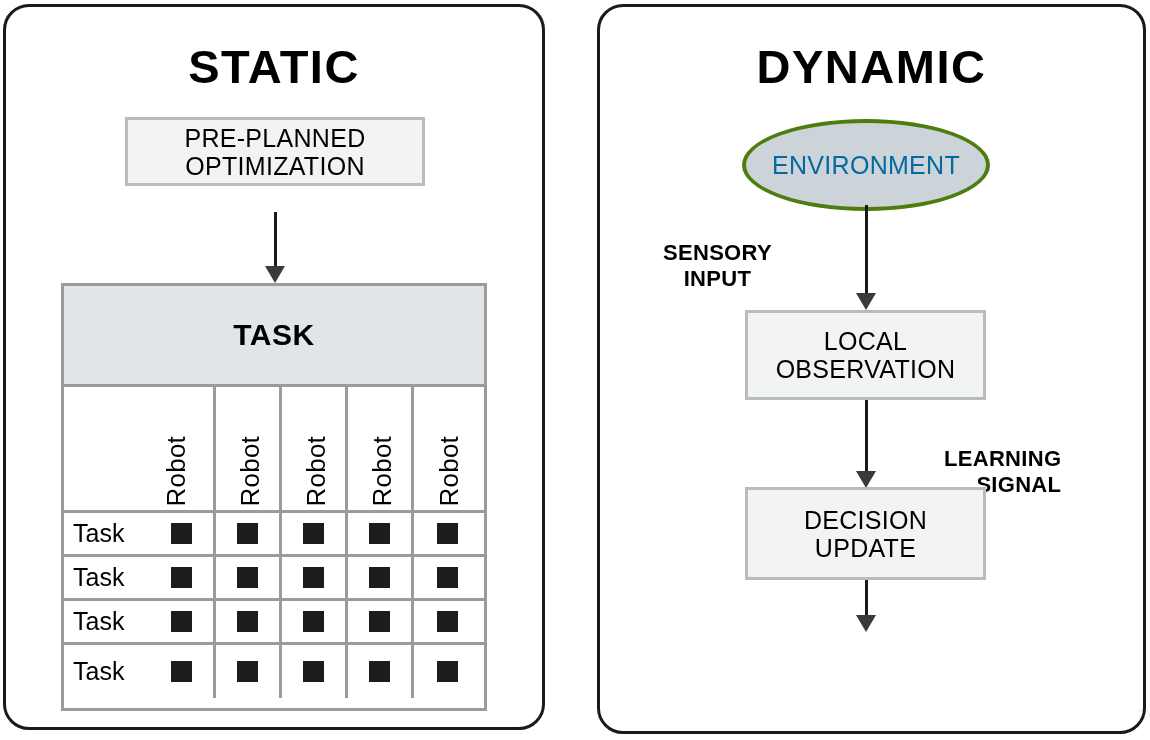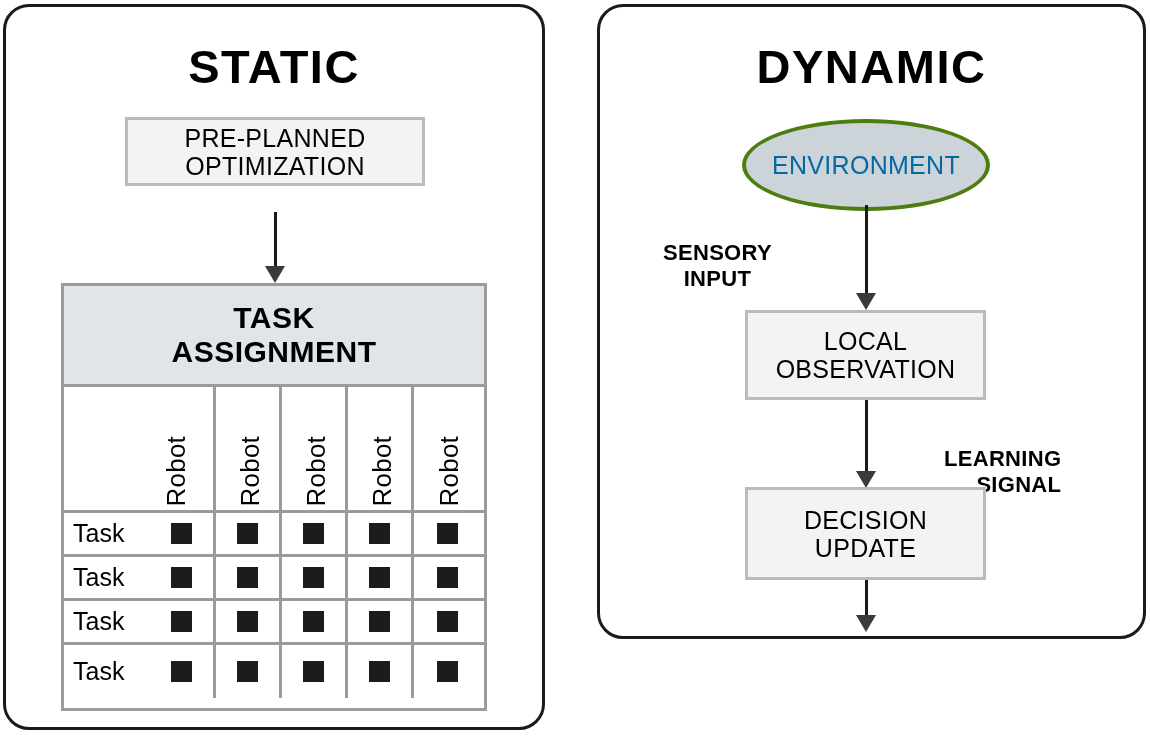--- a/index.html
+++ b/index.html
@@ -25,21 +25,21 @@
 
   
   .panel {
     position: absolute;
     border: 3px solid #1a1a1a;
     border-radius: 26px;
     background: #ffffff;
     box-sizing: border-box;
   }
   #panel-static  { left: 3px;   top: 4px; width: 542px; height: 726px; }
-  #panel-dynamic { left: 597px; top: 4px; width: 549px; height: 635px; }
+  #panel-dynamic { left: 597px; top: 4px; width: 549px; height: 730px; }
 
   .panel-title {
     position: absolute;
     width: 100%;
     text-align: center;
     font-size: 47px;
     font-weight: bold;
     letter-spacing: 1.5px;
     color: #000000;
   }
@@ -237,21 +237,20 @@
   <div class="arrow" id="arrow-static-1" style="left:275px; top:212px; height:71px;">
     <div class="shaft" style="height:54px;"></div>
     <div class="head"></div>
   </div>
 
   <div id="task-table">
 
     <div id="table-header">
       <div>
         <span>TASK</span>
-        <span>ASSIGNMENT</span>
       </div>
     </div>
 
     <div class="trow" id="robot-row">
       <div class="cell wide">
         <span class="robot-label">Robot</span>
       </div>
       <div class="cell narrow">
         <span class="robot-label">Robot</span>
       </div>

